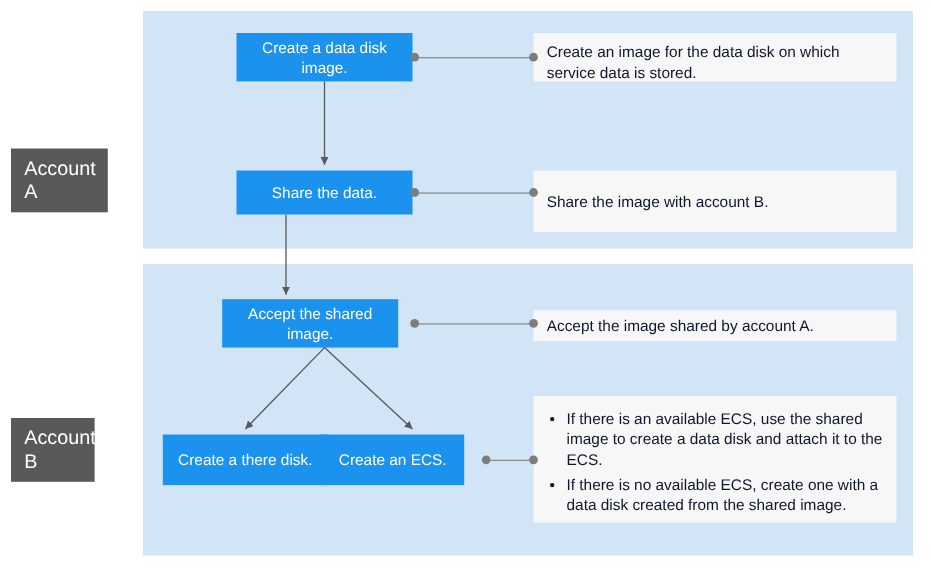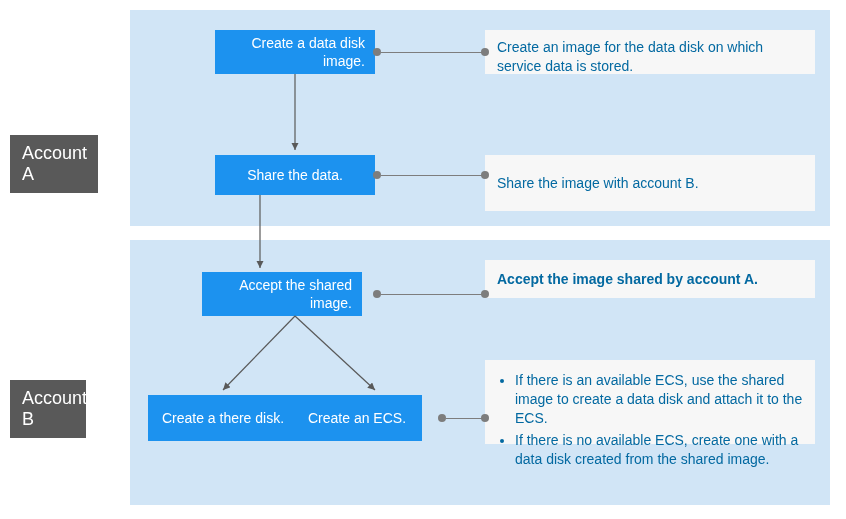--- a/index.html
+++ b/index.html
@@ -26,31 +26,31 @@
     padding: 8px 12px;
     font-size: 18px;
   }
   .acct-a { left: 10px; top: 135px; width: 88px; }
   .acct-b { left: 10px; top: 380px; width: 76px; }
 
   .step-box {
     position: absolute;
     background: #1c92ef;
     color: #fff;
-    text-align: right;
+    text-align: center;
     display: flex;
     align-items: center;
     justify-content: center;
     padding: 4px 10px;
     line-height: 1.3;
   }
   .desc-box {
     position: absolute;
     background: #f7f7f7;
-    color: #0369a1;
+    color: #0f172a;
     padding: 8px 12px;
     line-height: 1.35;
   }
   .dot {
     position: absolute;
     width: 8px; height: 8px;
     background: #7d7d7d;
     border-radius: 50%;
   }
   .hline {
@@ -92,23 +92,23 @@
 <div class="dot" style="left:373px; top:171px;"></div>
 <div class="hline" style="left:381px; top:175px; width:104px;"></div>
 <div class="dot" style="left:481px; top:171px;"></div>
 
 <div class="step-box" style="left:202px; top:272px; width:160px; height:44px;">Accept the shared image.</div>
 
 <div class="step-box" style="left:148px; top:395px; width:150px; height:46px;">Create a there disk.</div>
 
 <div class="step-box" style="left:292px; top:395px; width:130px; height:46px;">Create an ECS.</div>
 
-<div class="desc-box" style="left:485px; top:260px; width:330px; height:38px; display:flex; align-items:center;font-weight:bold;">Accept the image shared by account A.</div>
+<div class="desc-box" style="left:485px; top:282px; width:330px; height:28px; display:flex; align-items:center;">Accept the image shared by account A.</div>
 
-<div class="desc-box" style="left:485px; top:360px; width:330px; height:84px;">
+<div class="desc-box" style="left:485px; top:360px; width:330px; height:115px;">
   <ul class="bullets">
     <li>If there is an available ECS, use the shared image to create a data disk and attach it to the ECS.</li>
     <li>If there is no available ECS, create one with a data disk created from the shared image.</li>
   </ul>
 </div>
 
 <div class="dot" style="left:373px; top:290px;"></div>
 <div class="hline" style="left:381px; top:294px; width:104px;"></div>
 <div class="dot" style="left:481px; top:290px;"></div>
 

